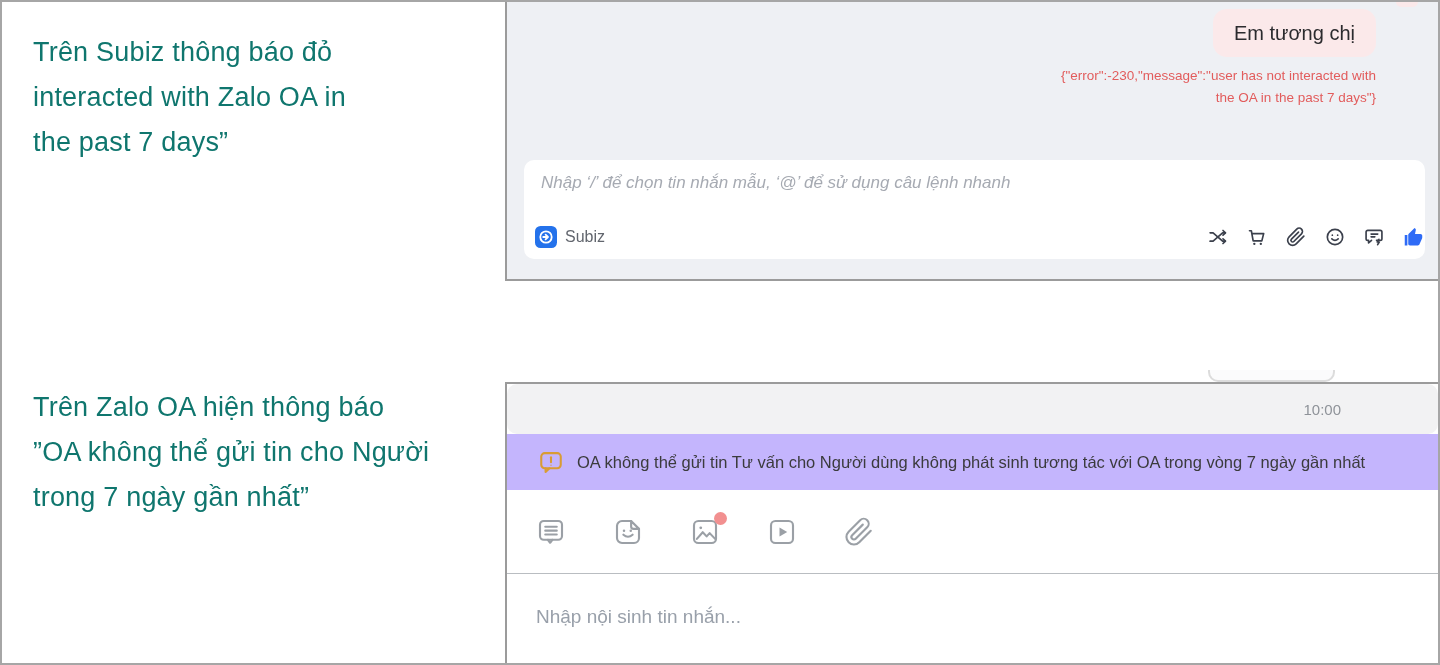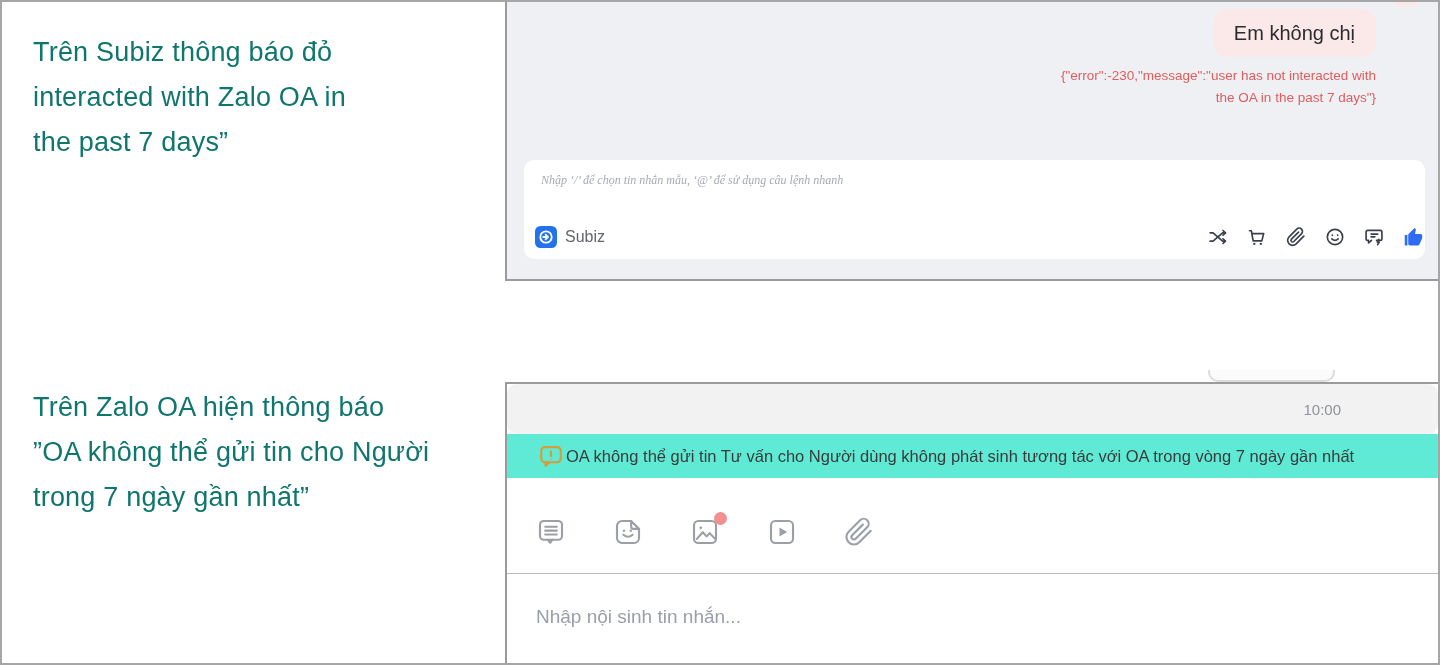--- a/index.html
+++ b/index.html
@@ -19,42 +19,42 @@
     position:absolute;left:505px;right:2px;top:2px;height:277px;
     background:#eef0f4;border-left:2px solid #9b9b9b;border-bottom:2px solid #9b9b9b;
   }
   #subiz-cutoff{position:absolute;top:0;right:20px;width:22px;height:5px;background:#fbe9ea;border-radius:0 0 8px 8px;}
   #subiz-bubble{
     position:absolute;top:7px;right:62px;height:48px;line-height:48px;padding:0 21px;
     background:#fbe9ea;border-radius:14px;font-size:20px;color:#2b2b2e;
   }
   #subiz-error{position:absolute;top:63px;right:62px;text-align:right;font-size:13.5px;line-height:22px;color:#e25c5c;}
   #subiz-composer{position:absolute;left:17px;right:13px;top:158px;height:99px;background:#ffffff;border-radius:10px;}
-  #subiz-placeholder{position:absolute;left:17px;top:13px;font-style:italic;font-size:12px;color:#a6aab2;white-space:nowrap;font-family:Liberation Serif, serif;}
+  #subiz-placeholder{position:absolute;left:17px;top:13px;font-style:italic;font-size:17px;color:#a6aab2;white-space:nowrap;}
   #subiz-composer-row{position:absolute;left:11px;right:1px;bottom:9px;height:26px;display:flex;justify-content:space-between;align-items:center;}
   #subiz-brand{display:flex;align-items:center;gap:8px;cursor:pointer;}
   #subiz-brand-label{font-size:16px;color:#62666e;}
   .subiz-icons{display:flex;align-items:center;gap:19px;color:#3b404c;}
   .subiz-icons .icn{width:20px;height:20px;display:block;cursor:pointer;}
   .icn-thumb{width:21px !important;height:21px !important;color:#2e6bf6;}
 
   
   #zalo-panel{
     position:absolute;left:505px;right:2px;top:382px;bottom:2px;
     background:#ffffff;border-left:2px solid #9b9b9b;border-top:2px solid #9b9b9b;
   }
   #zalo-cutoff{
     position:absolute;left:1208px;top:370px;width:127px;height:12px;
     background:#fbfbfc;border:2px solid #dcdcdc;border-top:none;border-radius:0 0 10px 10px;box-sizing:border-box;
   }
   #zalo-strip{position:absolute;left:0;right:0;top:0;height:50px;background:#f2f2f3;border-radius:10px;}
   #zalo-timestamp{position:absolute;top:17px;right:97px;font-size:15px;color:#8f9399;}
   #zalo-warning{
-    position:absolute;left:0;right:0;top:50px;height:44px;background:#5eead4;
-    display:flex;align-items:center;padding-left:31px;box-sizing:border-box;gap:2px;
+    position:absolute;left:0;right:0;top:50px;height:56px;background:#c4b5fd;
+    display:flex;align-items:center;padding-left:31px;box-sizing:border-box;gap:13px;
   }
   #zalo-warning .icn{width:26px;height:26px;color:#d99c34;flex:none;}
   #zalo-warning-text{font-size:16.5px;color:#3b3b3d;white-space:nowrap;}
   #zalo-toolbar{
     position:absolute;left:0;right:0;top:106px;height:84px;
     display:flex;align-items:center;padding-left:29px;box-sizing:border-box;gap:47px;
     color:#9ba0a6;border-bottom:1.5px solid #b9bdc1;
   }
   #zalo-toolbar .icn{width:30px;height:30px;display:block;cursor:pointer;}
   .badge-wrap{position:relative;}
@@ -73,21 +73,21 @@
   </div>
   <div class="note" id="note-zalo">
     <div>Trên Zalo OA hiện thông báo</div>
     <div>”OA không thể gửi tin cho Người</div>
     <div>trong 7 ngày gần nhất”</div>
   </div>
 
   <div id="subiz-panel">
     <div id="subiz-cutoff"></div>
 
-    <div id="subiz-bubble">Em không chị</div>
+    <div id="subiz-bubble">Em tương chị</div>
 
     <div id="subiz-error">
       <div>{"error":-230,"message":"user has not interacted with</div>
       <div>the OA in the past 7 days"}</div>
     </div>
 
     <div id="subiz-composer">
       <div id="subiz-placeholder">Nhập ‘/’ để chọn tin nhắn mẫu, ‘@’ để sử dụng câu lệnh nhanh</div>
 
       <div id="subiz-composer-row">

